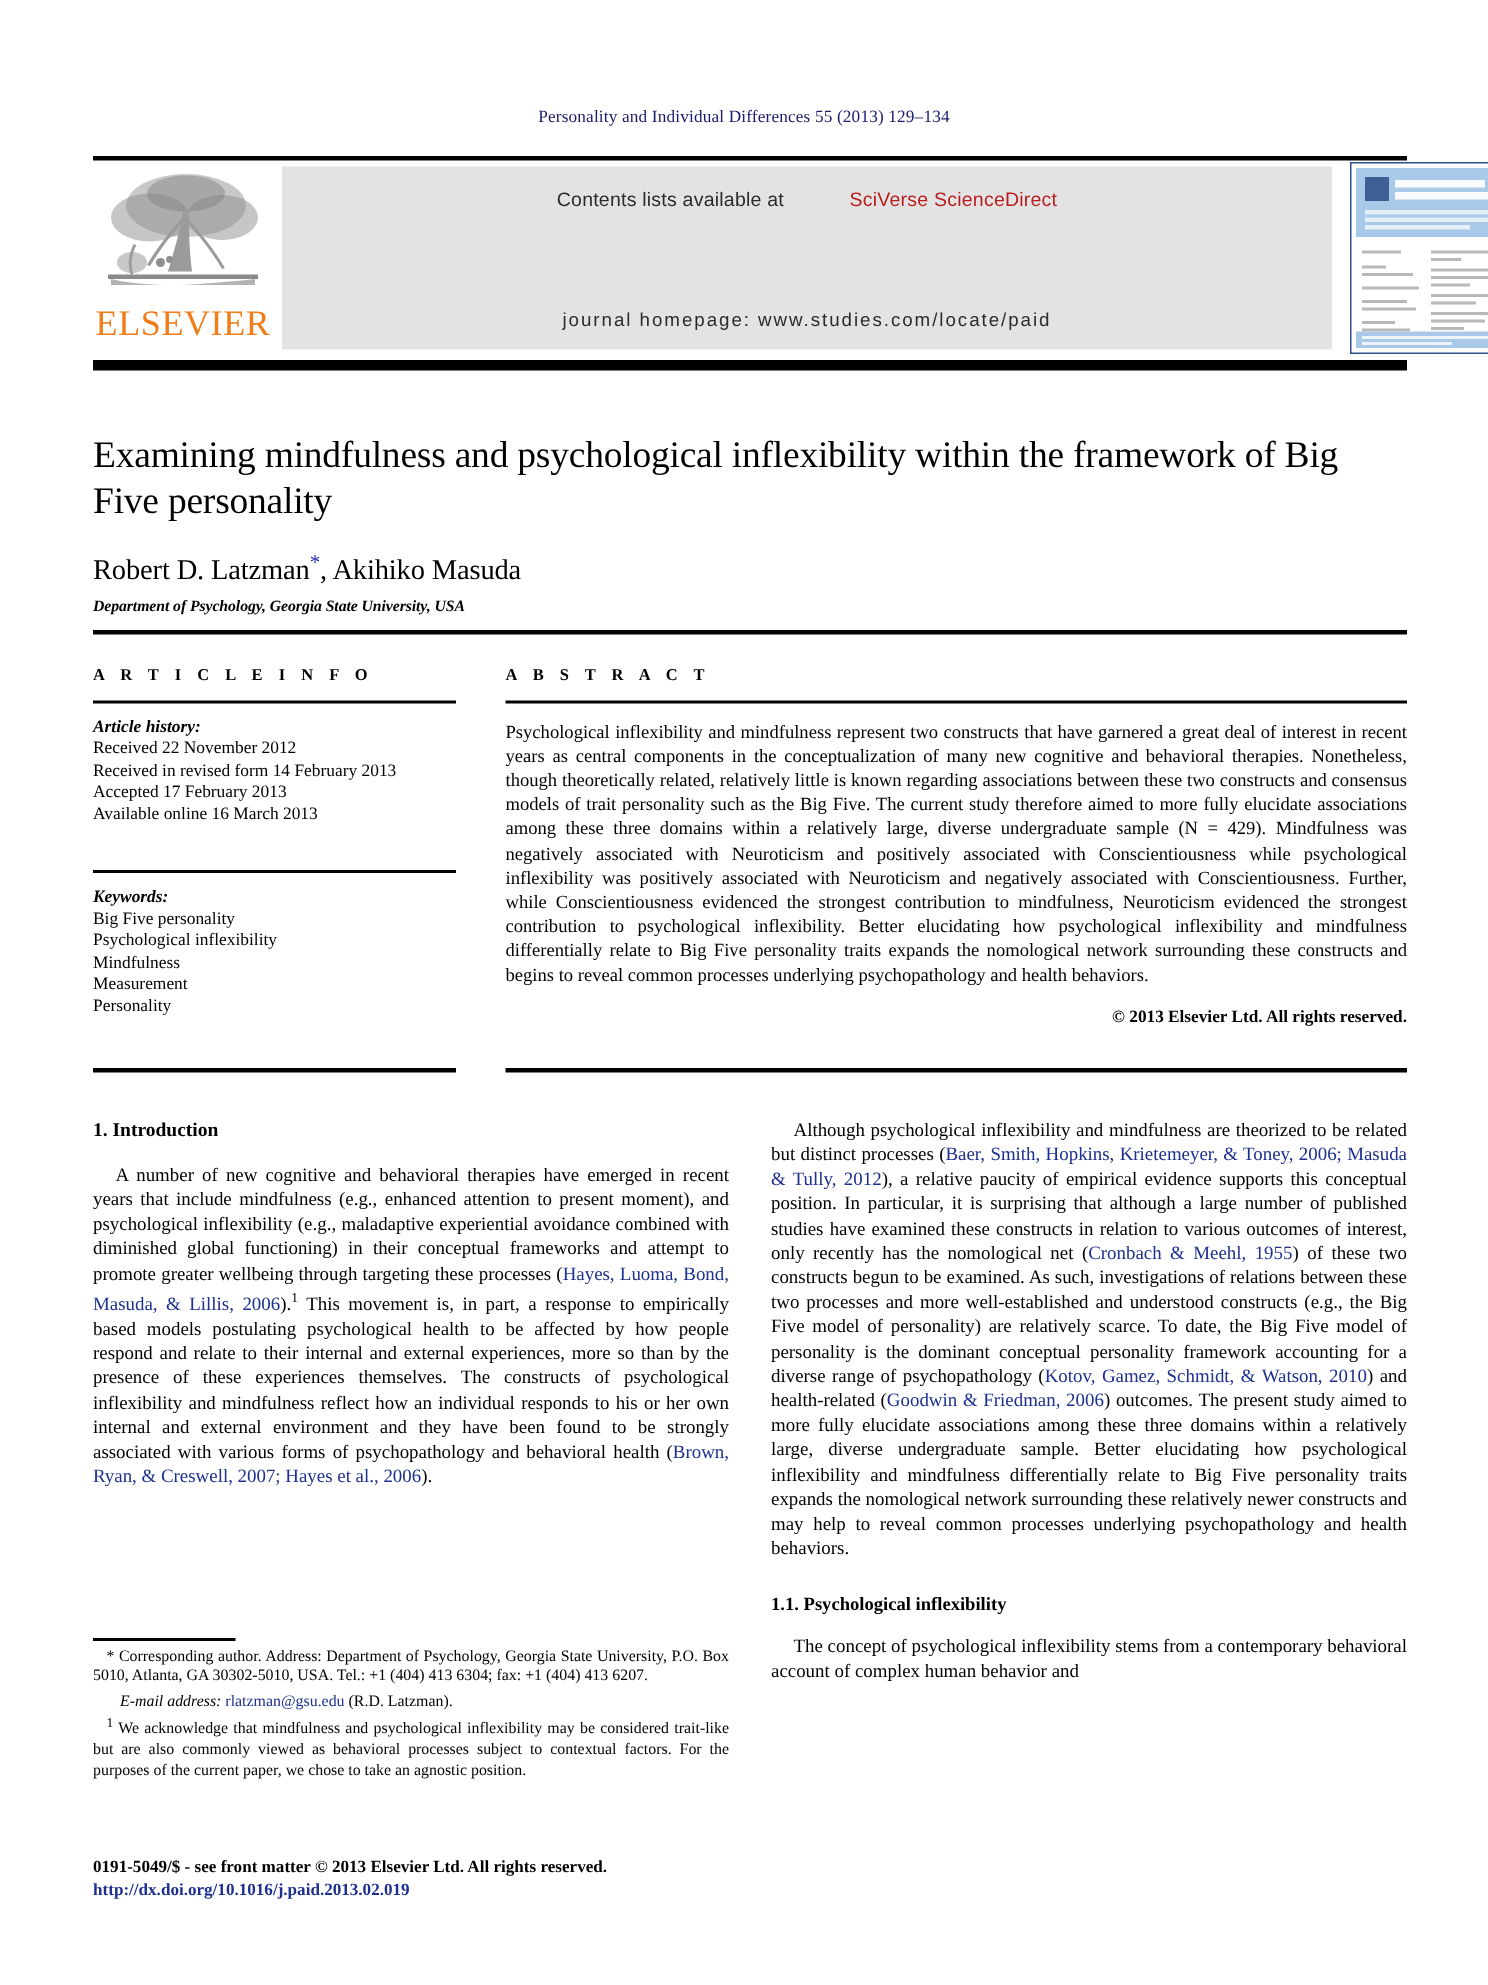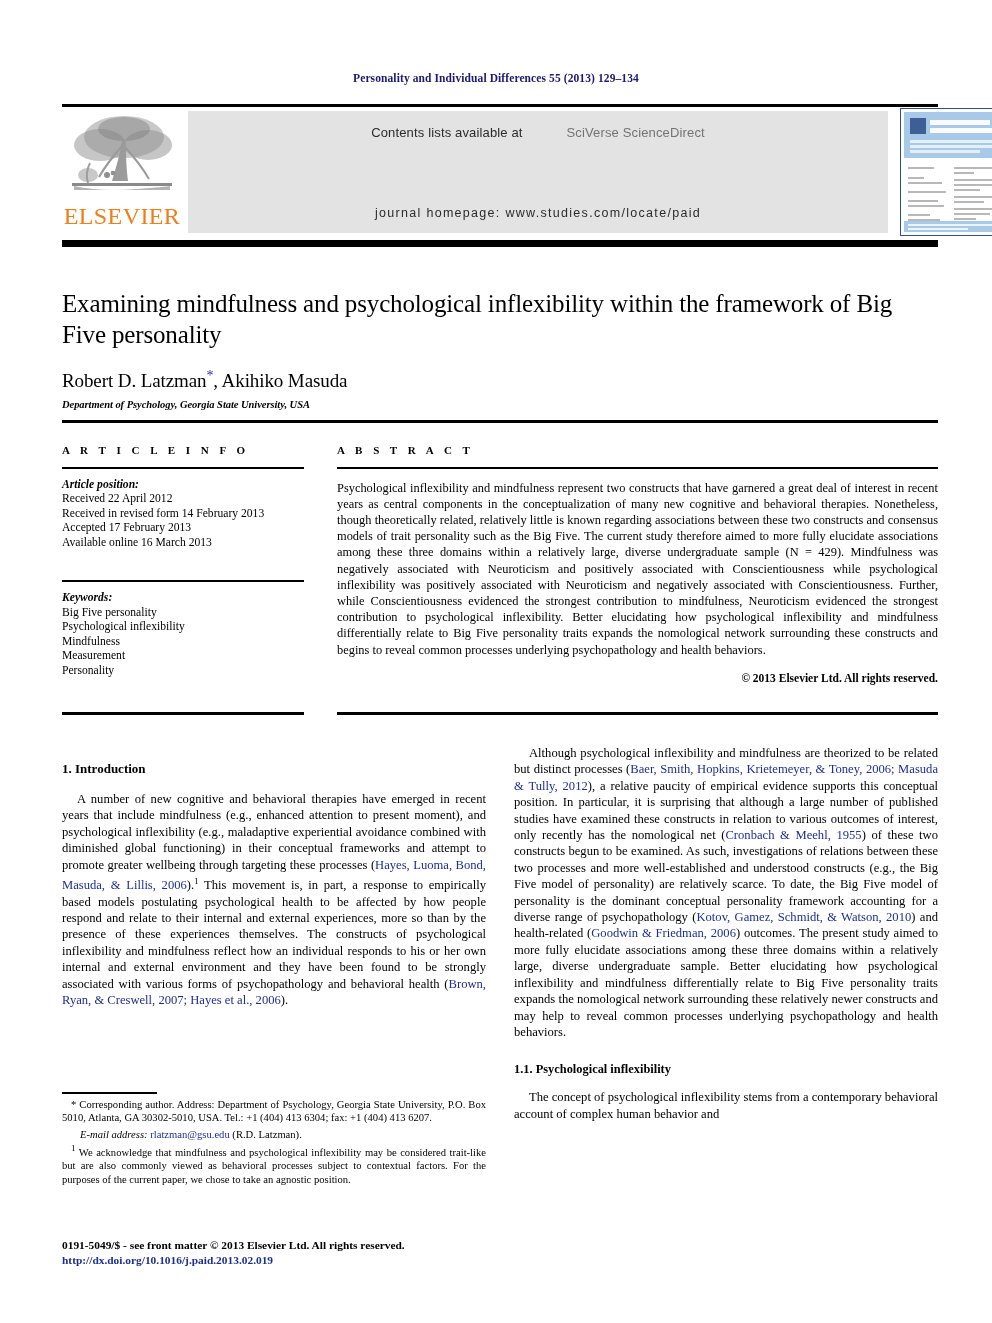--- a/index.html
+++ b/index.html
@@ -22,21 +22,21 @@
     height: 1323px;
   }
 
   
   .running-head {
     position: absolute;
     left: 0; top: 72px;
     width: 992px;
     text-align: center;
     font-size: 11.5px;
-    font-weight: bold;
+    font-weight: normal;
     color: #1a1a6e;
     letter-spacing: .1px;
   }
 
   
   .masthead {
     position: absolute;
     left: 62px; top: 104px;
     width: 876px;
     height: 132px;
@@ -80,21 +80,21 @@
     position: absolute;
     left: 0; top: 14px;
     width: 700px;
     text-align: center;
     font-family: "Liberation Sans", sans-serif;
     font-size: 13px;
     color: #2b2b2b;
     letter-spacing: .15px;
   }
   .contents-line .sd-link {
-    color: #737373;
+    color: #b91c1c;
     margin-left: 40px;
   }
   .journal-title {
     position: absolute;
     left: 0; top: 41px;
     width: 700px;
     text-align: center;
     font-family: "Liberation Serif", serif;
     font-size: 30px;
     color: #111;
@@ -281,21 +281,21 @@
     width: 424px;
   }
   .col-right {
     position: absolute;
     left: 514px; top: 745px;
     width: 424px;
   }
   .h2 {
     font-size: 13px;
     font-weight: bold;
-    margin: 16px 0 14px 0;
+    margin: 0 0 14px 0;
   }
   .h3 {
     font-size: 12.4px;
     font-weight: bold;
     margin: 22px 0 12px 0;
   }
   p.body {
     margin: 0;
     font-size: 12.6px;
     line-height: 16.4px;
@@ -425,22 +425,22 @@
     <div class="authors"><span>Robert D. Latzman</span><span class="corr-star">*</span><span>, Akihiko Masuda</span></div>
     <div class="affiliation">Department of Psychology, Georgia State University, USA</div>
   </div>
 
   <div class="info-rule-top"></div>
 
   <div class="info-col">
     <div class="sec-head">A R T I C L E   I N F O</div>
     <div class="thin-rule"></div>
     <div class="info-body">
-      <div class="lbl">Article position:</div>
-      <div>Received 22 April 2012</div>
+      <div class="lbl">Article history:</div>
+      <div>Received 22 November 2012</div>
       <div>Received in revised form 14 February 2013</div>
       <div>Accepted 17 February 2013</div>
       <div>Available online 16 March 2013</div>
     </div>
     <div class="info-gap"></div>
     <div class="thin-rule"></div>
     <div class="info-body">
       <div class="lbl">Keywords:</div>
       <div>Big Five personality</div>
       <div>Psychological inflexibility</div>

